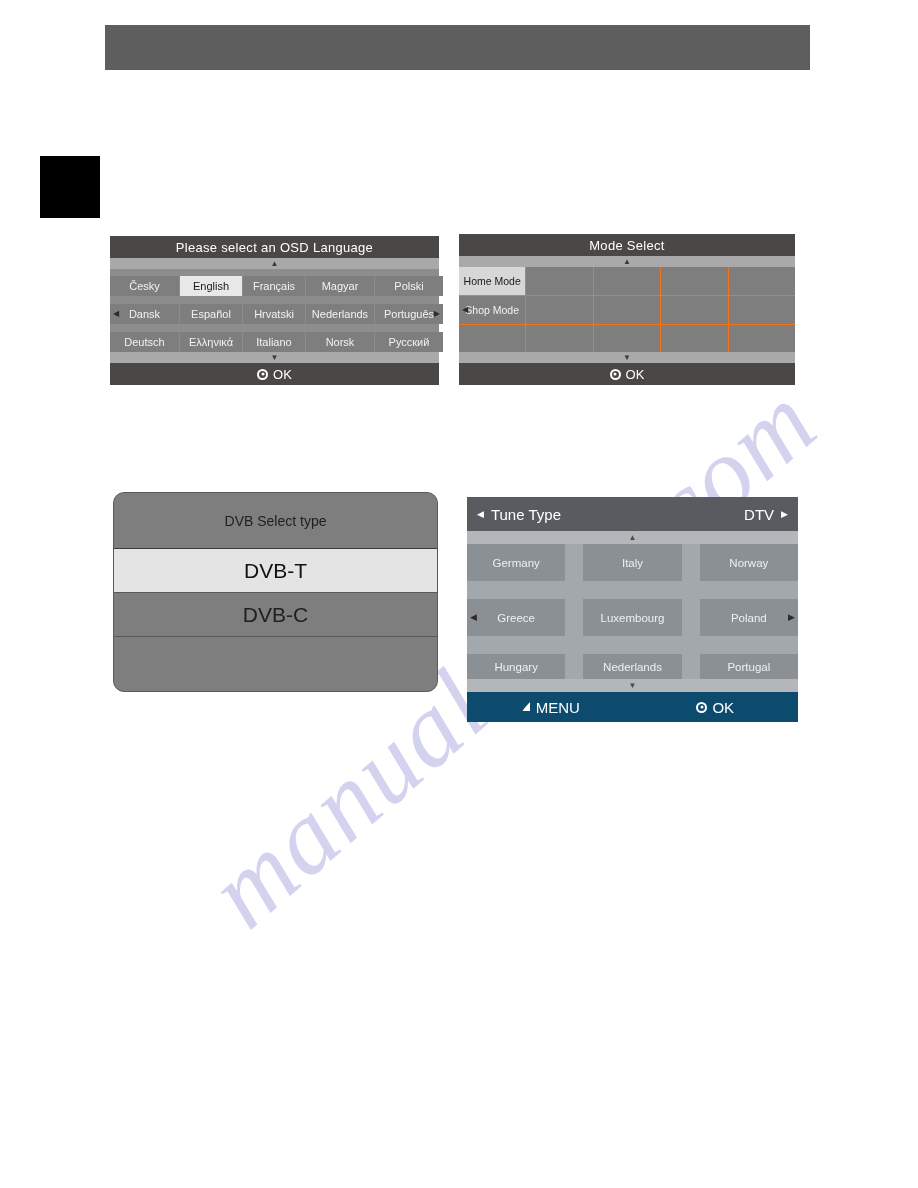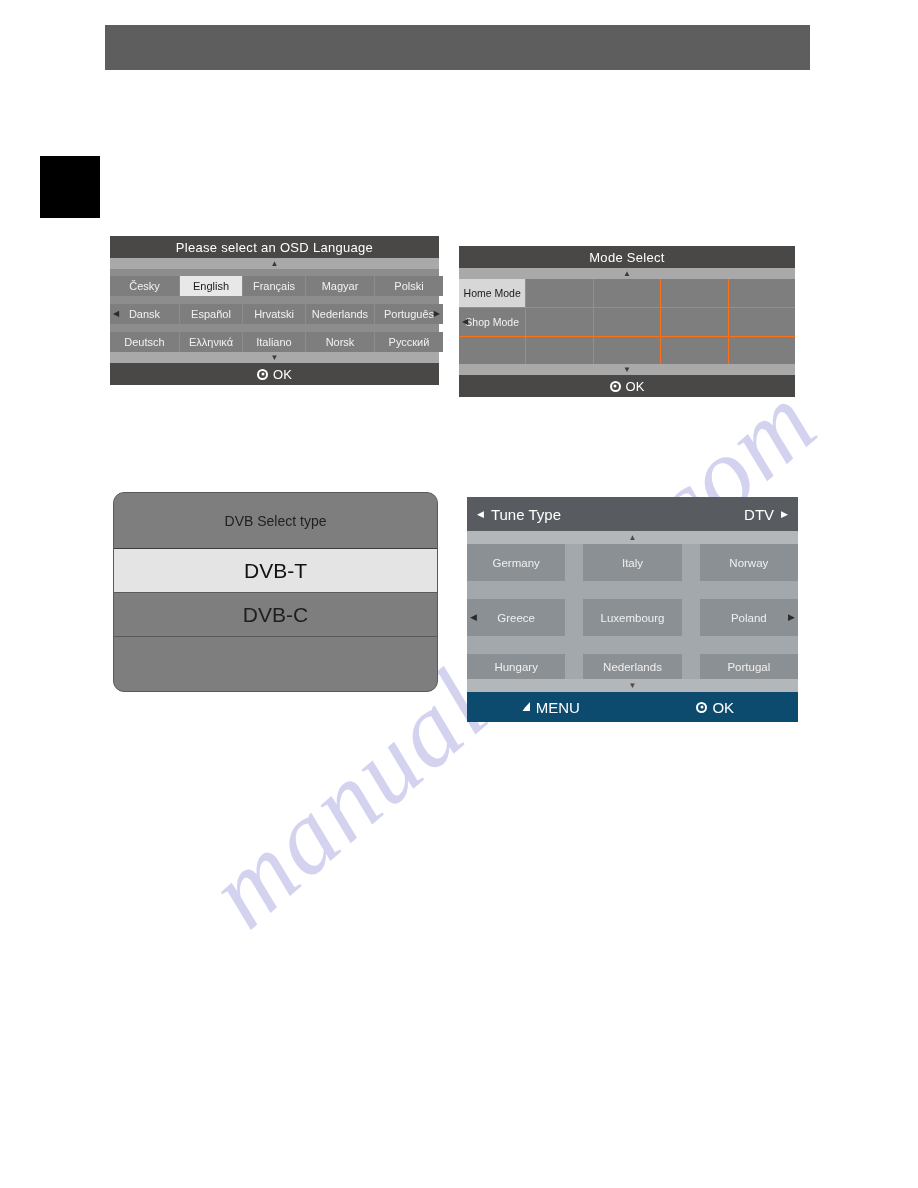--- a/index.html
+++ b/index.html
@@ -156,21 +156,21 @@
     color: #2b2b2b;
     line-height: 1;
   }
   .arrow-l { left: 3px; }
   .arrow-r { right: 3px; }
   #lang-panel .osd-footer { height: 22px; }
 
   
   #mode-panel {
     left: 459px;
-    top: 246px;
+    top: 234px;
     width: 336px;
     height: 117px;
   }
   #mode-panel .osd-title { height: 22px; }
   #mode-panel .osd-scroll { height: 11px; }
   #mode-grid {
     display: grid;
     grid-template-columns: repeat(5, 1fr);
     grid-template-rows: 28px 28px 27px;
     gap: 1px;

